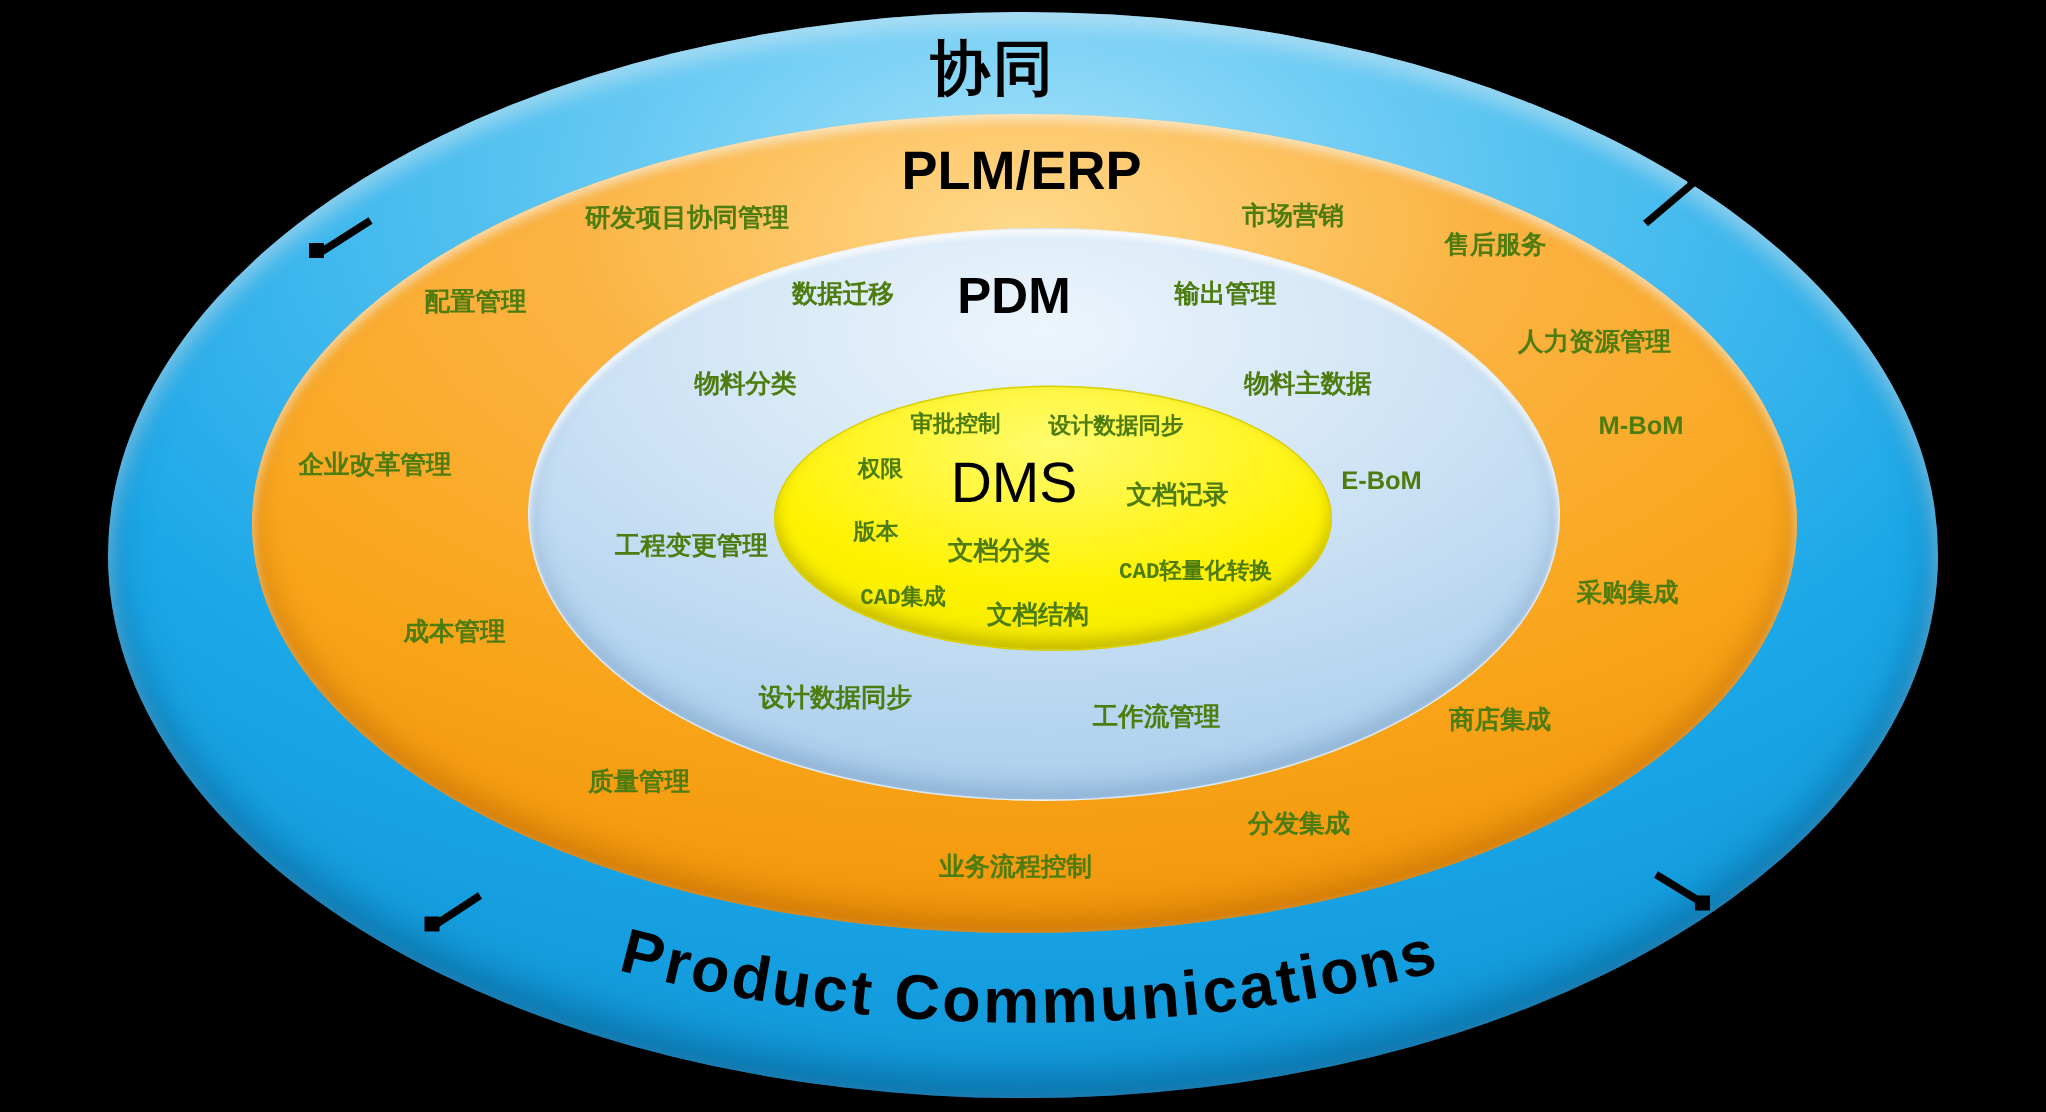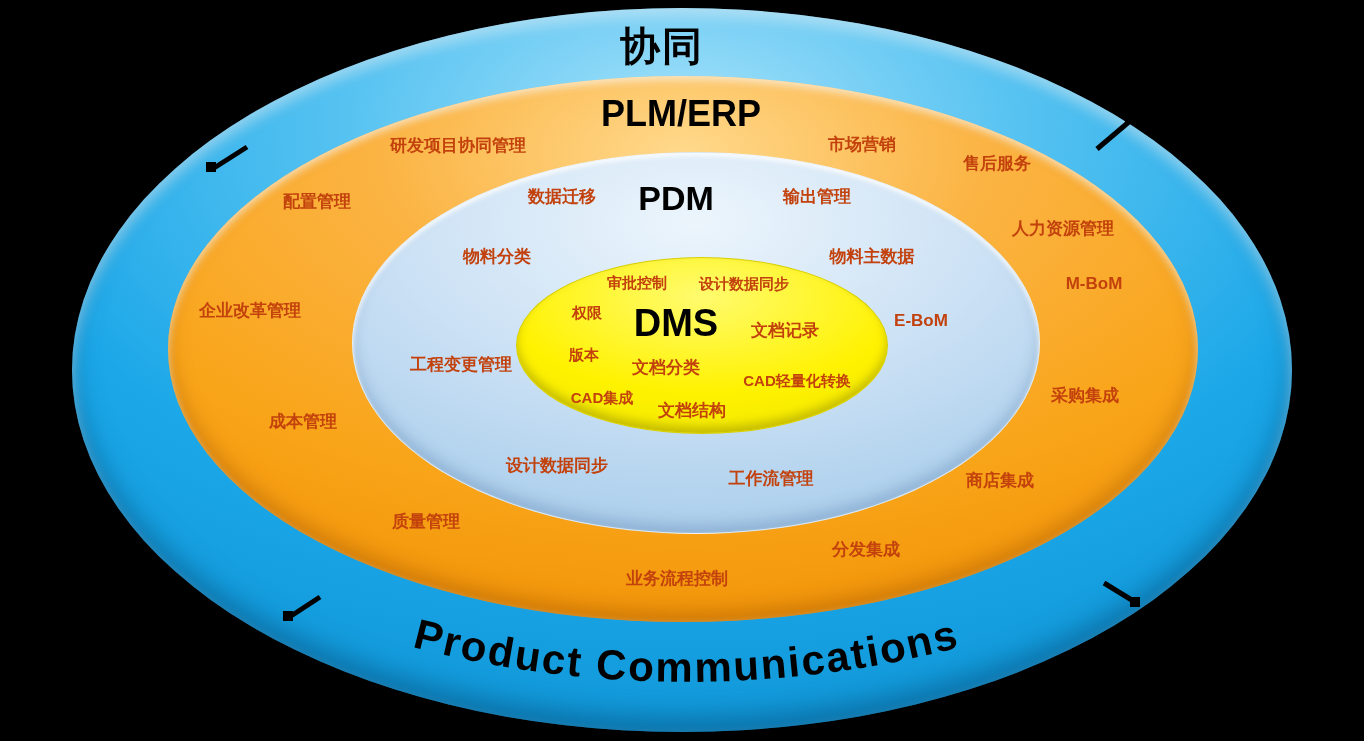--- a/index.html
+++ b/index.html
@@ -39,28 +39,28 @@
     border:1px solid #d8cf00;
   }
 
   .title {
     position:absolute; transform:translate(-50%,-50%);
     color:#000; white-space:nowrap; z-index:5;
   }
   .collab-title { font-size:40px; font-weight:600; letter-spacing:2px; }
   .plm-title   { font-size:36px; font-weight:bold; }
   .pdm-title   { font-size:34px; font-weight:bold; }
-  .dms-title   { font-size:38px; font-weight:bold; }
+  .dms-title   { font-size:38px; font-weight:normal; }
 
   .lbl {
     position:absolute; transform:translate(-50%,-50%);
-    font-size:17px; font-weight:bold; color:#c2410c;
+    font-size:17px; font-weight:bold; color:#4d7c0f;
     white-space:nowrap; z-index:5;
   }
-  .lbl-sm { font-size:15px; }
+  .lbl-sm { font-size:15px;font-family:Liberation Mono, monospace; }
 
   .overlay {
     position:absolute; left:0; top:0; width:1364px; height:741px;
     z-index:6; pointer-events:none;
   }
   .curved-text {
     font-family:"Liberation Sans","DejaVu Sans",sans-serif;
     font-size:42px; font-weight:bold; letter-spacing:2px; fill:#000;
   }
   .tick-line { stroke:#000; stroke-width:5; }

